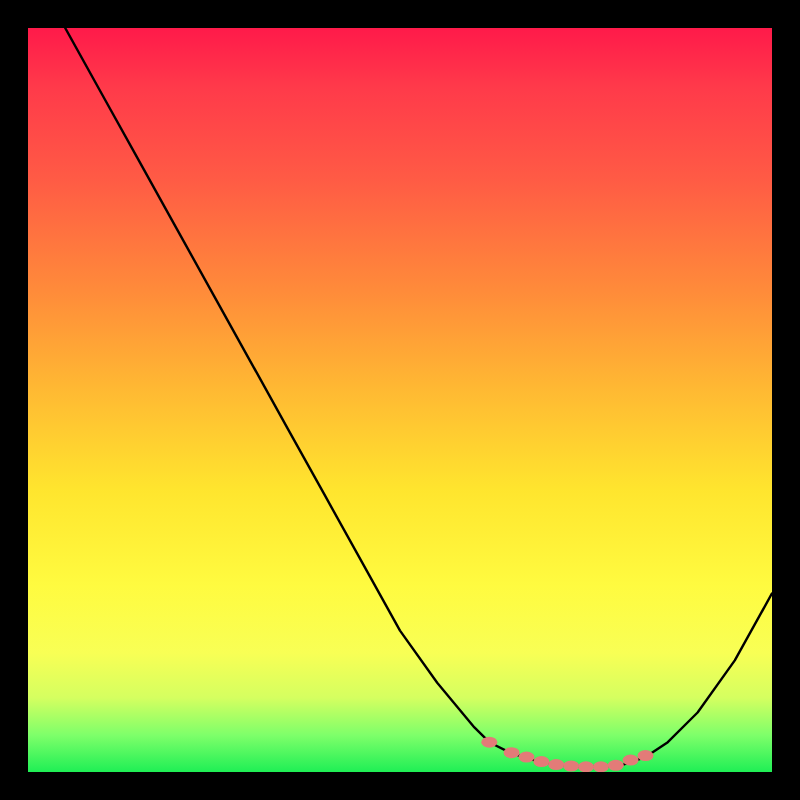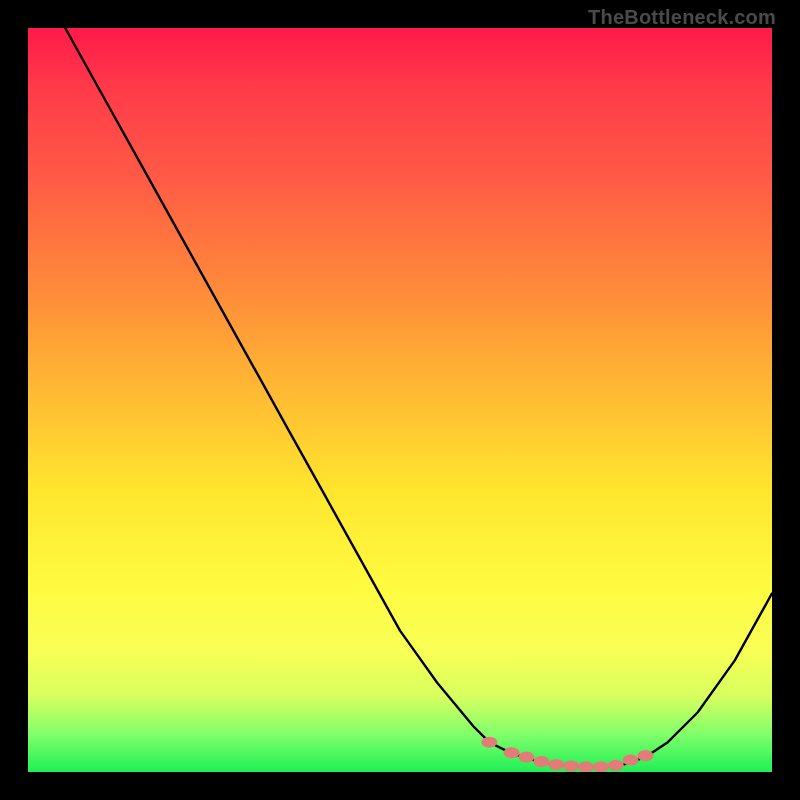--- a/index.html
+++ b/index.html
@@ -50,21 +50,20 @@
   svg {
     position: absolute;
     left: 0;
     top: 0;
   }
 </style>
 </head>
 <body>
 
 <div class="outer">
-  <div class="watermark">TheBottleneck.com</div>
   <div class="plot">
     <svg id="chart-svg" width="744" height="744" viewBox="0 0 744 744">
         <path d="M37.2 0.0 L74.4 67.0 L111.6 133.9 L148.8 200.9 L186.0 267.8 L223.2 334.8 L260.4 401.8 L297.6 468.7 L334.8 535.7 L372.0 602.6 L409.2 654.7 L446.4 699.4 L461.3 714.2 L483.6 725.4 L505.9 732.1 L528.2 736.6 L550.6 738.8 L572.9 738.8 L595.2 736.6 L617.5 729.1 L639.8 714.2 L669.6 684.5 L706.8 632.4 L744.0 565.4" fill="none" stroke="#000" stroke-width="2.4" stroke-linecap="round" stroke-linejoin="round"></path>
         <ellipse cx="461.3" cy="714.2" rx="8" ry="5.5" fill="#e37b78"></ellipse>
         <ellipse cx="483.6" cy="724.7" rx="8" ry="5.5" fill="#e37b78"></ellipse>
         <ellipse cx="498.5" cy="729.1" rx="8" ry="5.5" fill="#e37b78"></ellipse>
         <ellipse cx="513.4" cy="733.6" rx="8" ry="5.5" fill="#e37b78"></ellipse>
         <ellipse cx="528.2" cy="736.6" rx="8" ry="5.5" fill="#e37b78"></ellipse>
         <ellipse cx="543.1" cy="738.0" rx="8" ry="5.5" fill="#e37b78"></ellipse>
         <ellipse cx="558.0" cy="738.8" rx="8" ry="5.5" fill="#e37b78"></ellipse>

